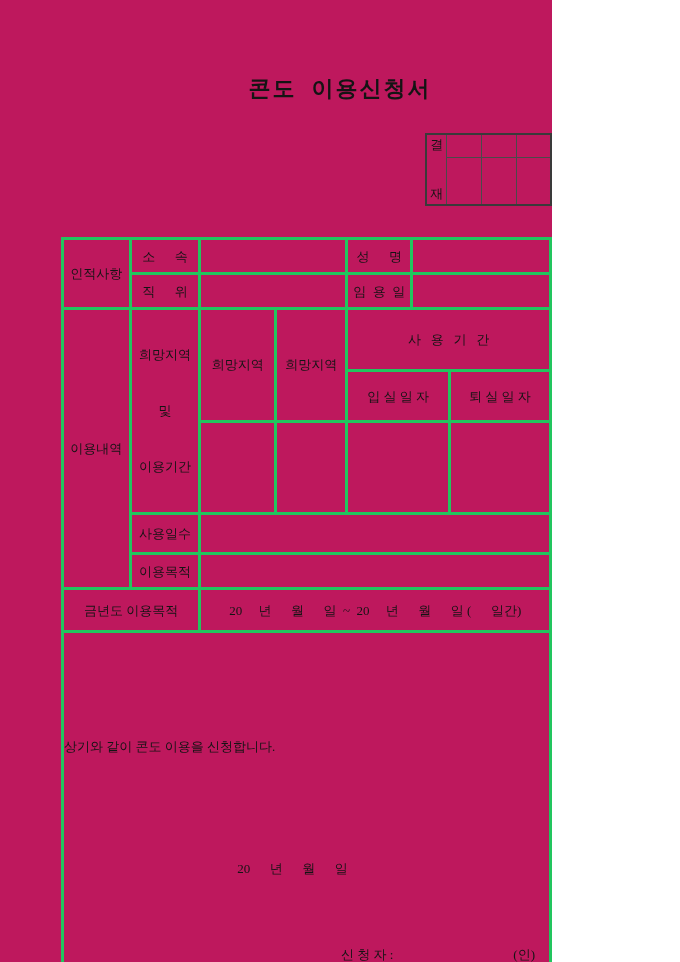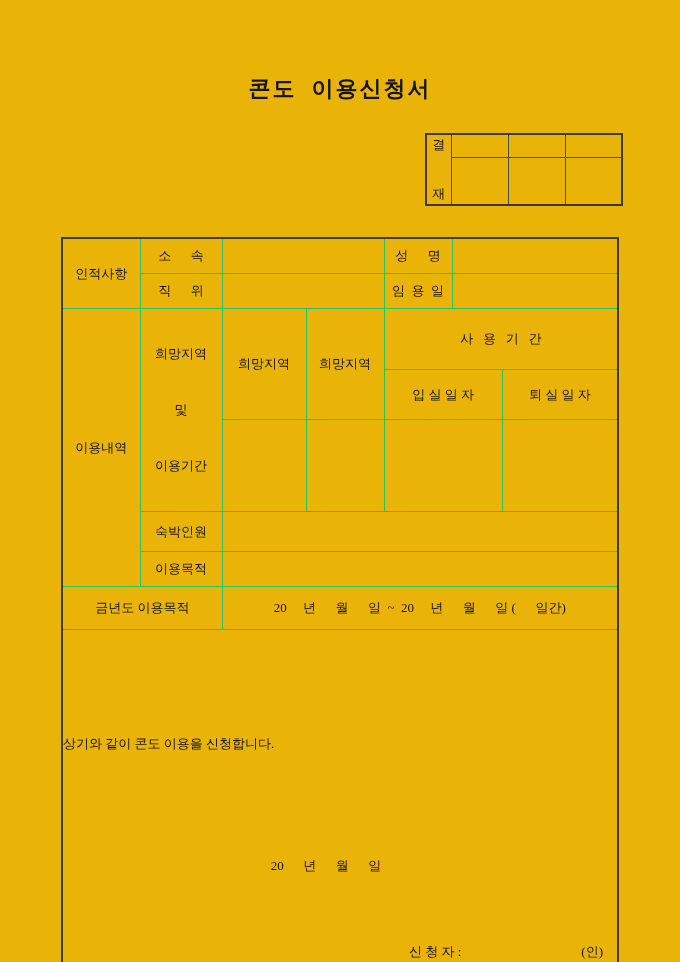--- a/index.html
+++ b/index.html
@@ -4,22 +4,22 @@
 <style>
   * { margin: 0; padding: 0; box-sizing: border-box; }
   html, body { background: #ffffff; }
   body {
     width: 680px; height: 962px;
     font-family: "Liberation Serif", "DejaVu Serif", serif;
     color: #141414;
   }
   .page {
     position: relative;
-    width: 680px; height: 962px;
-    background: #eab308;
+    width: 552px; height: 962px;
+    background: #be185d;
     overflow: hidden;
   }
   .doc-title {
     position: absolute;
     top: 74px; left: 0;
     width: 680px;
     text-align: center;
     font-size: 22px;
     font-weight: bold;
     letter-spacing: 2px;
@@ -52,21 +52,21 @@
   }
   
   table.main {
     position: absolute;
     left: 61px; top: 237px;
     border-collapse: collapse;
     table-layout: fixed;
     border: 2px solid #3a3a3a;
   }
   table.main td {
-    border: 1px solid #22c55e;
+    border: 3px solid #22c55e;
     font-size: 13px;
     text-align: center;
     vertical-align: middle;
     white-space: pre;
     padding: 0;
     line-height: 17px;
   }
   tr.r-h35 { height: 35px; }
   tr.r-h27 { height: 27px; }
   tr.r-h22 { height: 22px; }
@@ -178,21 +178,21 @@
       </tr>
 
       <tr class="r-h40">
         <td></td>
         <td></td>
         <td colspan="2"></td>
         <td></td>
       </tr>
 
       <tr class="r-h40">
-        <td>숙박인원</td>
+        <td>사용일수</td>
         <td colspan="5"></td>
       </tr>
 
       <tr class="r-h35">
         <td>이용목적</td>
         <td colspan="5"></td>
       </tr>
 
       <tr class="r-h43">
         <td colspan="2">금년도 이용목적</td>

